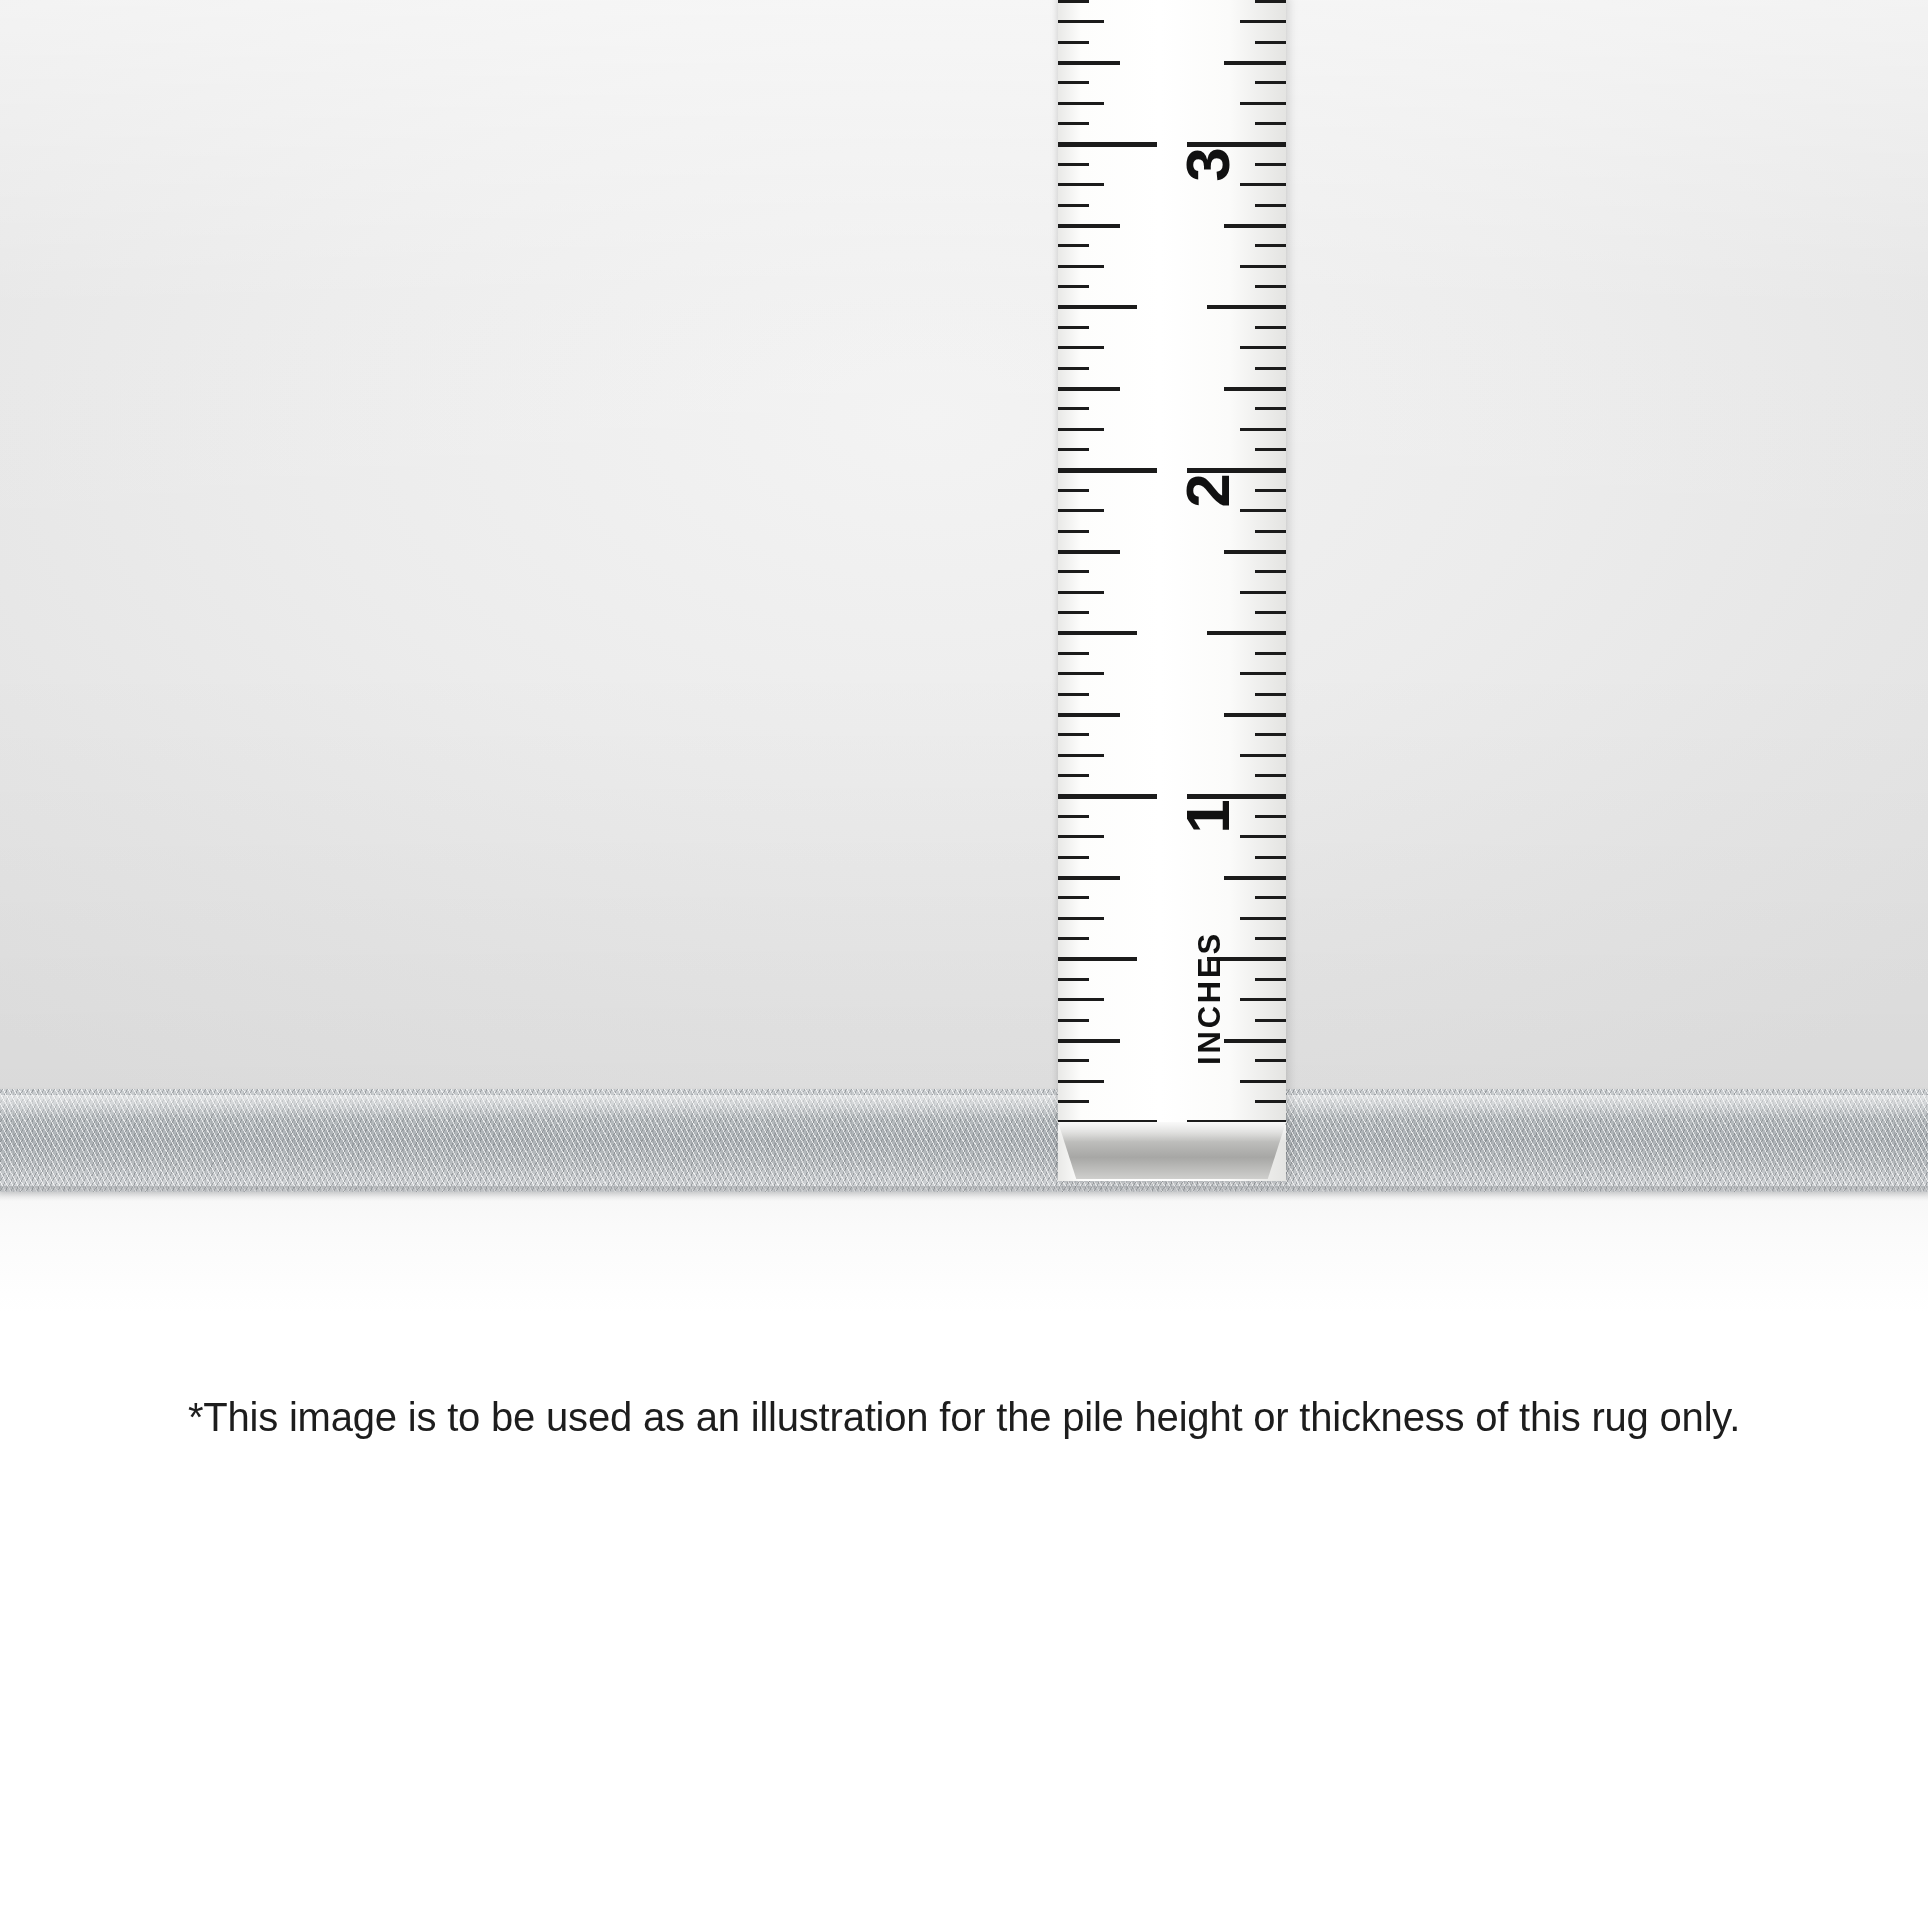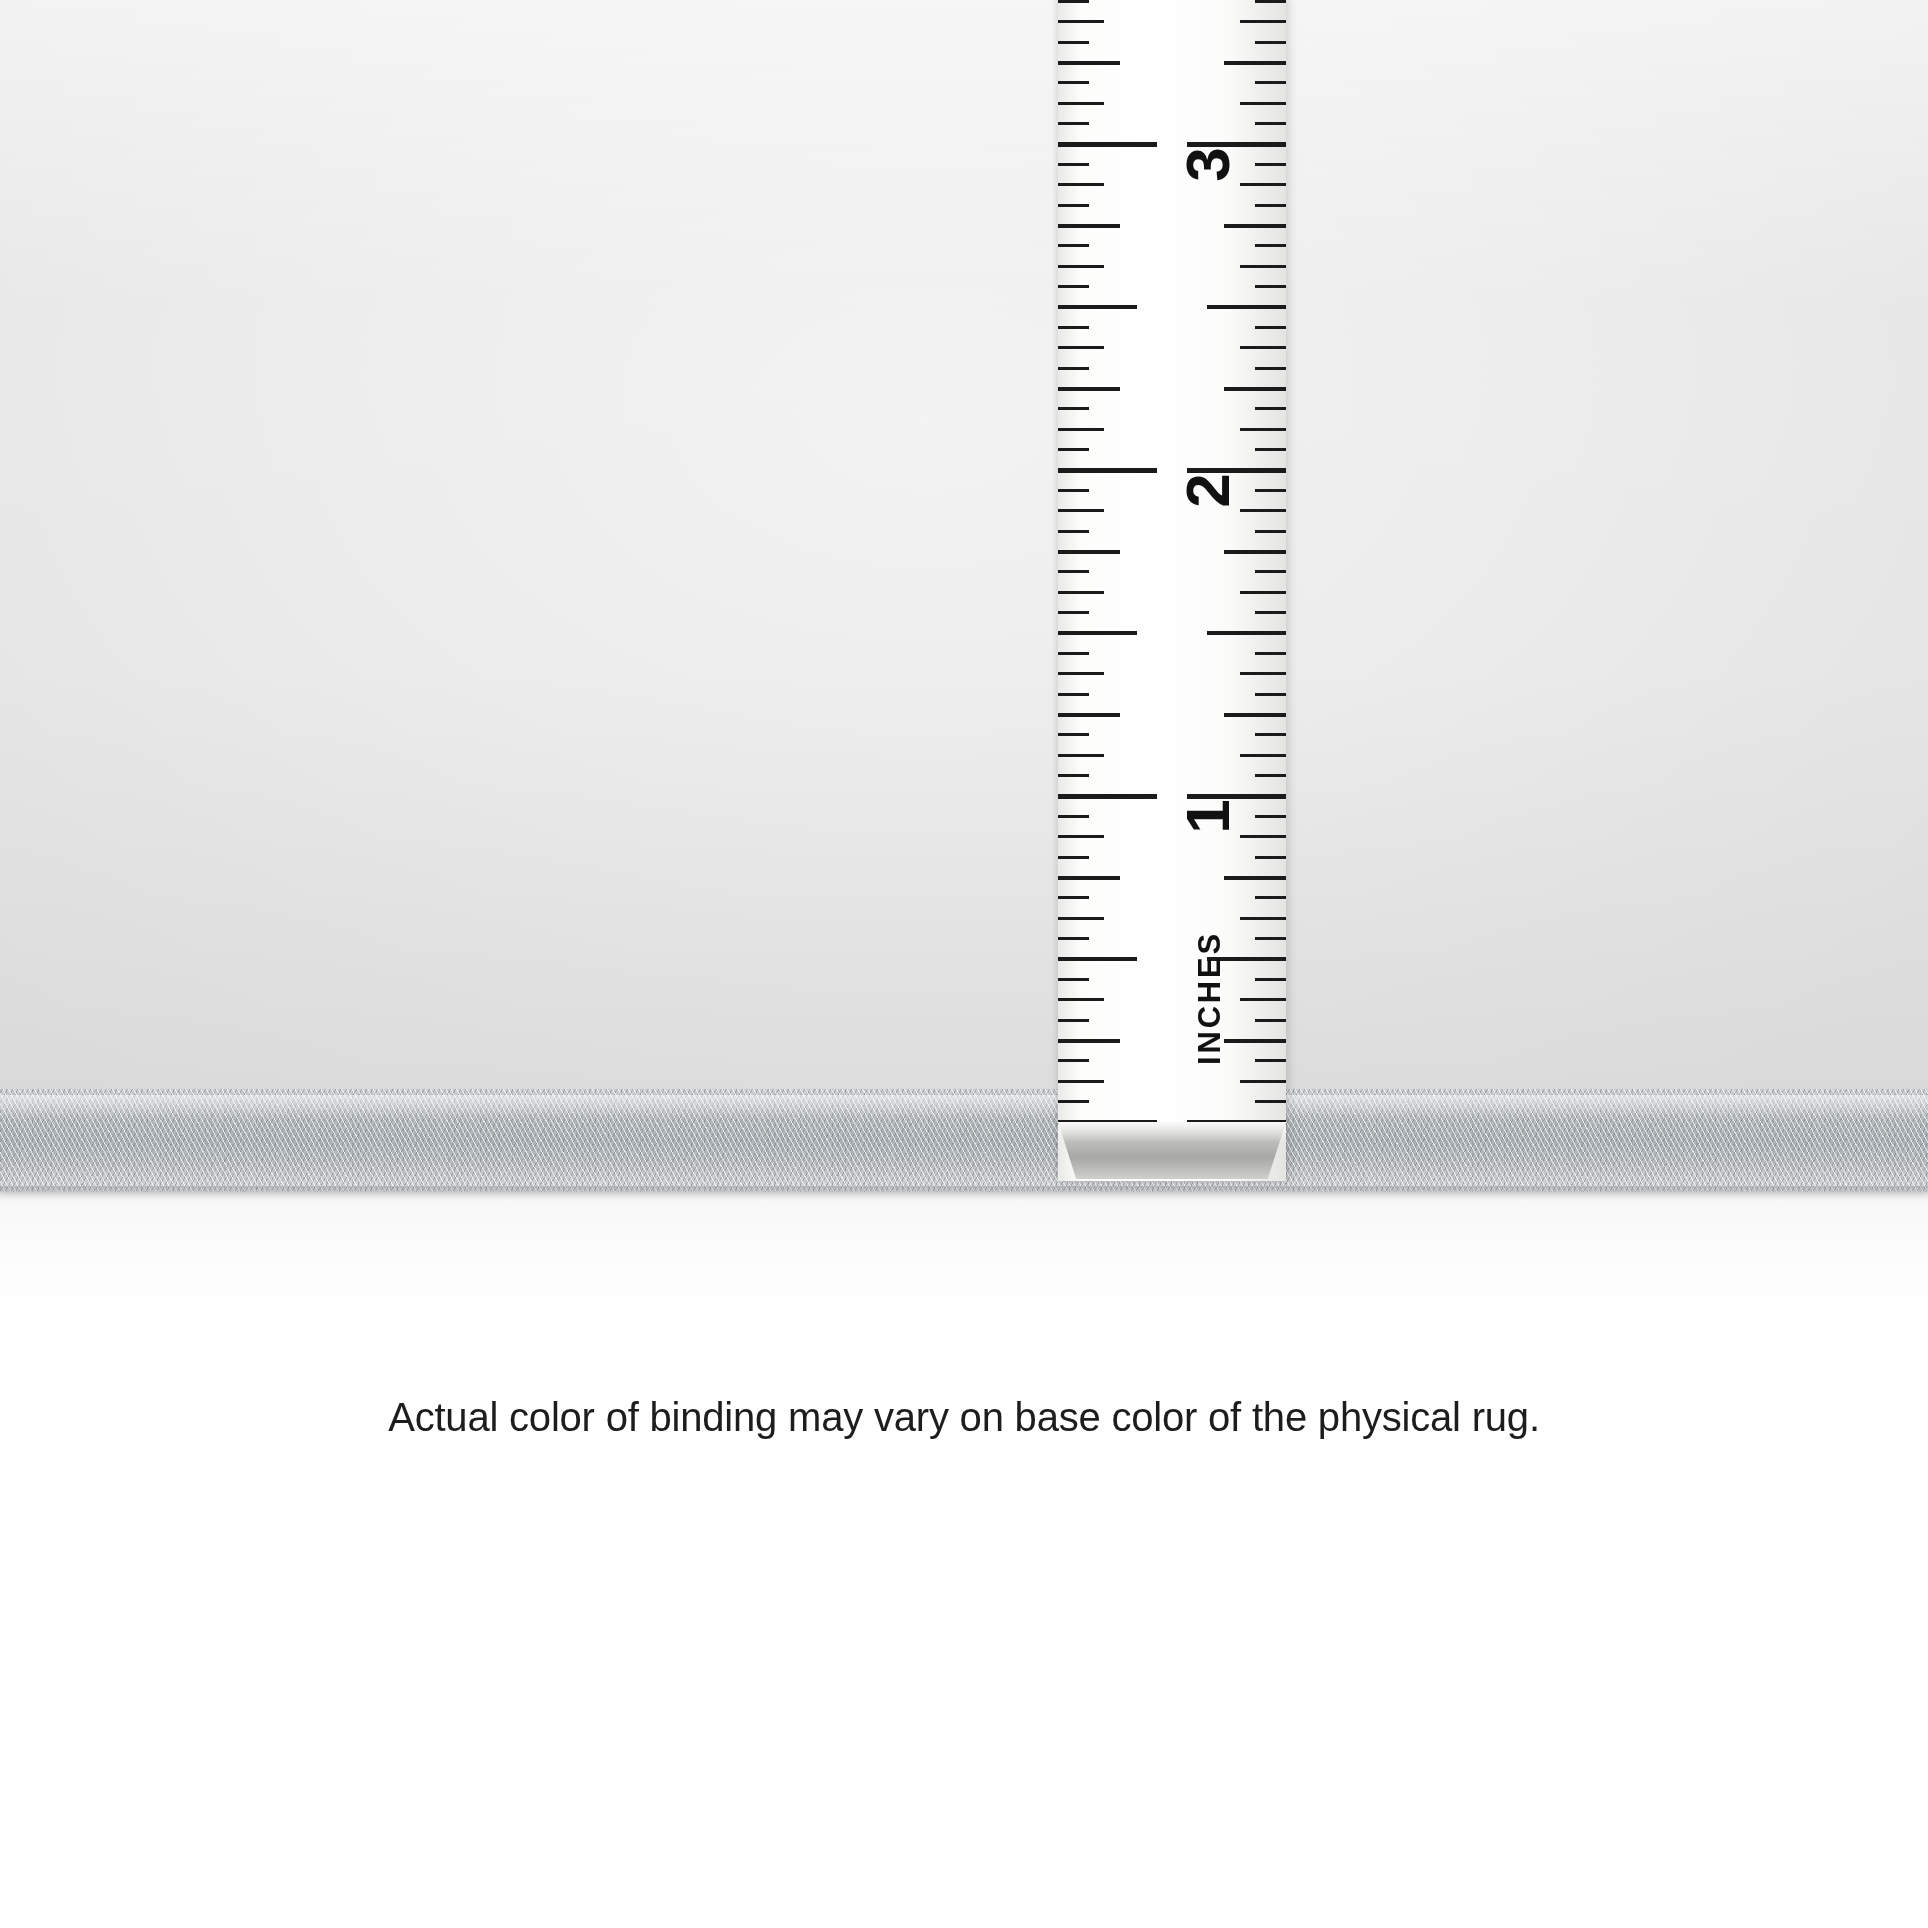--- a/index.html
+++ b/index.html
@@ -323,17 +323,17 @@
 
         <div class="num num-unit" style="left: 78px; top: 984px; width: 147px; text-align:center;">INCHES</div>
       </div>
     </div>
     <div class="ruler-tip"></div>
     <div class="ruler-tip-notch"></div>
 
   </div>
 
   <div class="caption">
-    <span class="line">Actual color of binding may vary on base color of the physical rug.</span>
+    <span class="line">*This image is to be used as an illustration for the pile height or thickness of this rug only.</span>
   </div>
 
 </div>
 
 
 </body></html>

